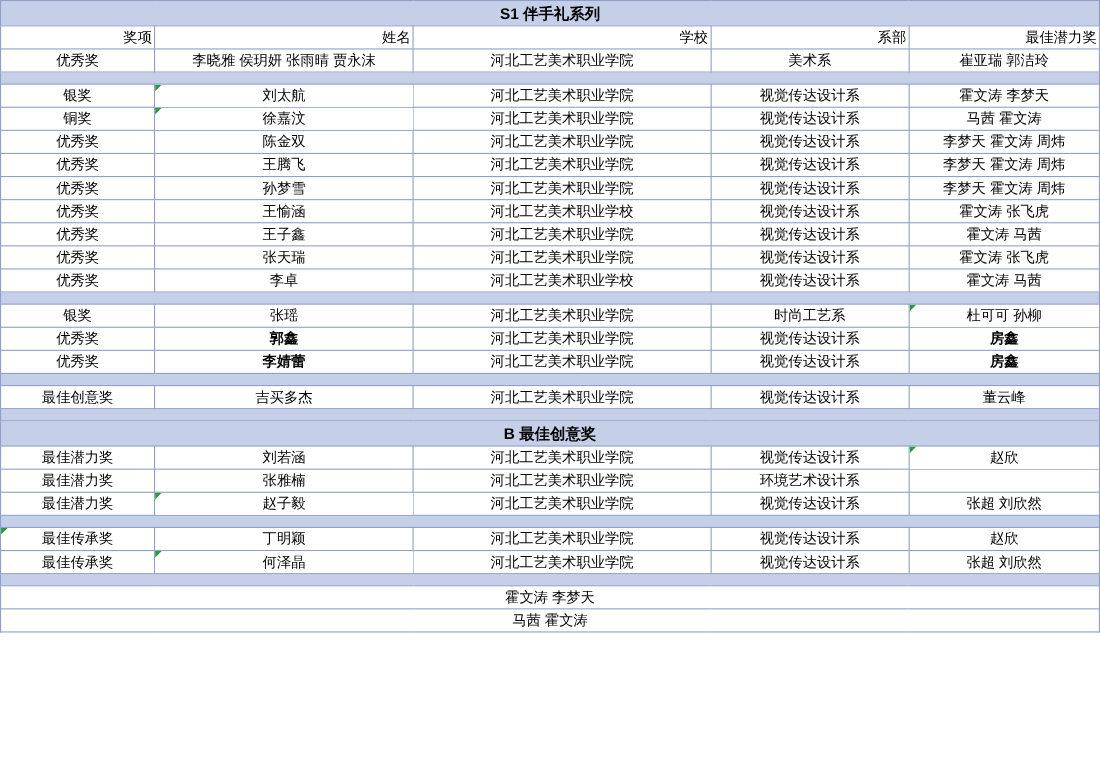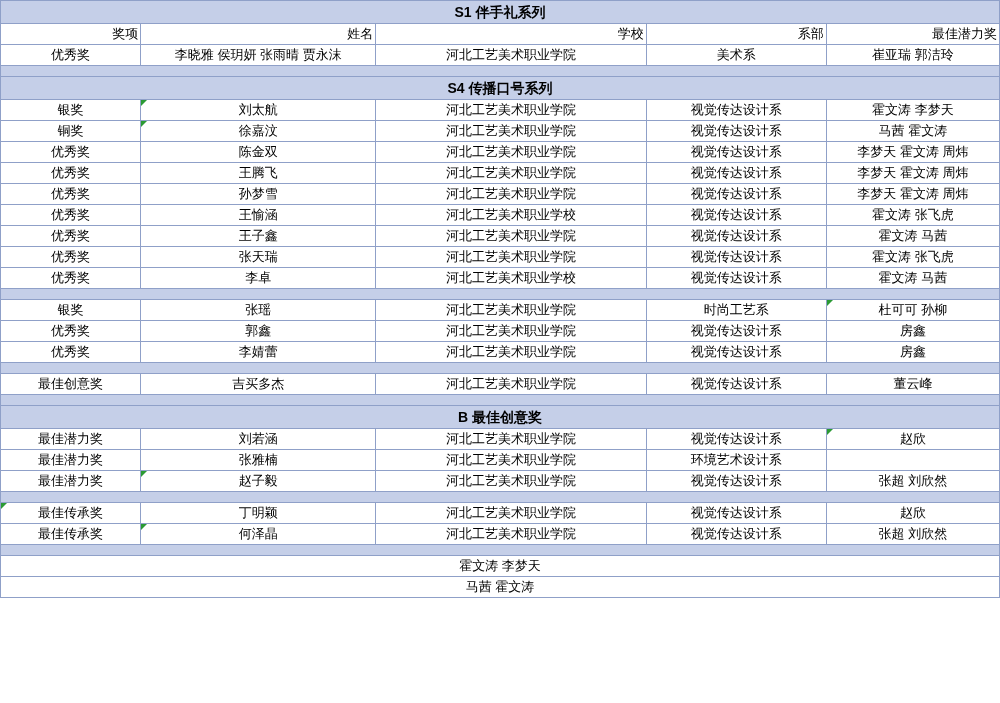--- a/index.html
+++ b/index.html
@@ -45,21 +45,21 @@
   tr.spacer-row td {
     background: #c5cfe8;
     height: 10px;
     border-left: 1px solid #8fa0c8;
     border-right: 1px solid #8fa0c8;
   }
   tr.data-row td {
     background: #ffffff;
   }
   td.bold-name {
-    font-weight: normal;
+    font-weight: bold;
   }
   td.wide-merge {
     text-align: center;
   }
   
   td.marked {
     position: relative;
     margin-top: 33px;
   }
   td.marked::before {
@@ -103,23 +103,20 @@
       <tr class="data-row">
         <td>优秀奖</td>
         <td>李晓雅 侯玥妍 张雨晴 贾永沫</td>
         <td>河北工艺美术职业学院</td>
         <td>美术系</td>
         <td>崔亚瑞 郭洁玲</td>
       </tr>
       <tr class="spacer-row">
         <td colspan="5"></td>
       </tr>
-      <tr class="section-row">
-        <td colspan="5">S4 传播口号系列</td>
-      </tr>
       <tr class="data-row">
         <td>银奖</td>
         <td class="marked">刘太航</td>
         <td>河北工艺美术职业学院</td>
         <td>视觉传达设计系</td>
         <td>霍文涛 李梦天</td>
       </tr>
       <tr class="data-row">
         <td>铜奖</td>
         <td class="marked">徐嘉汶</td>

